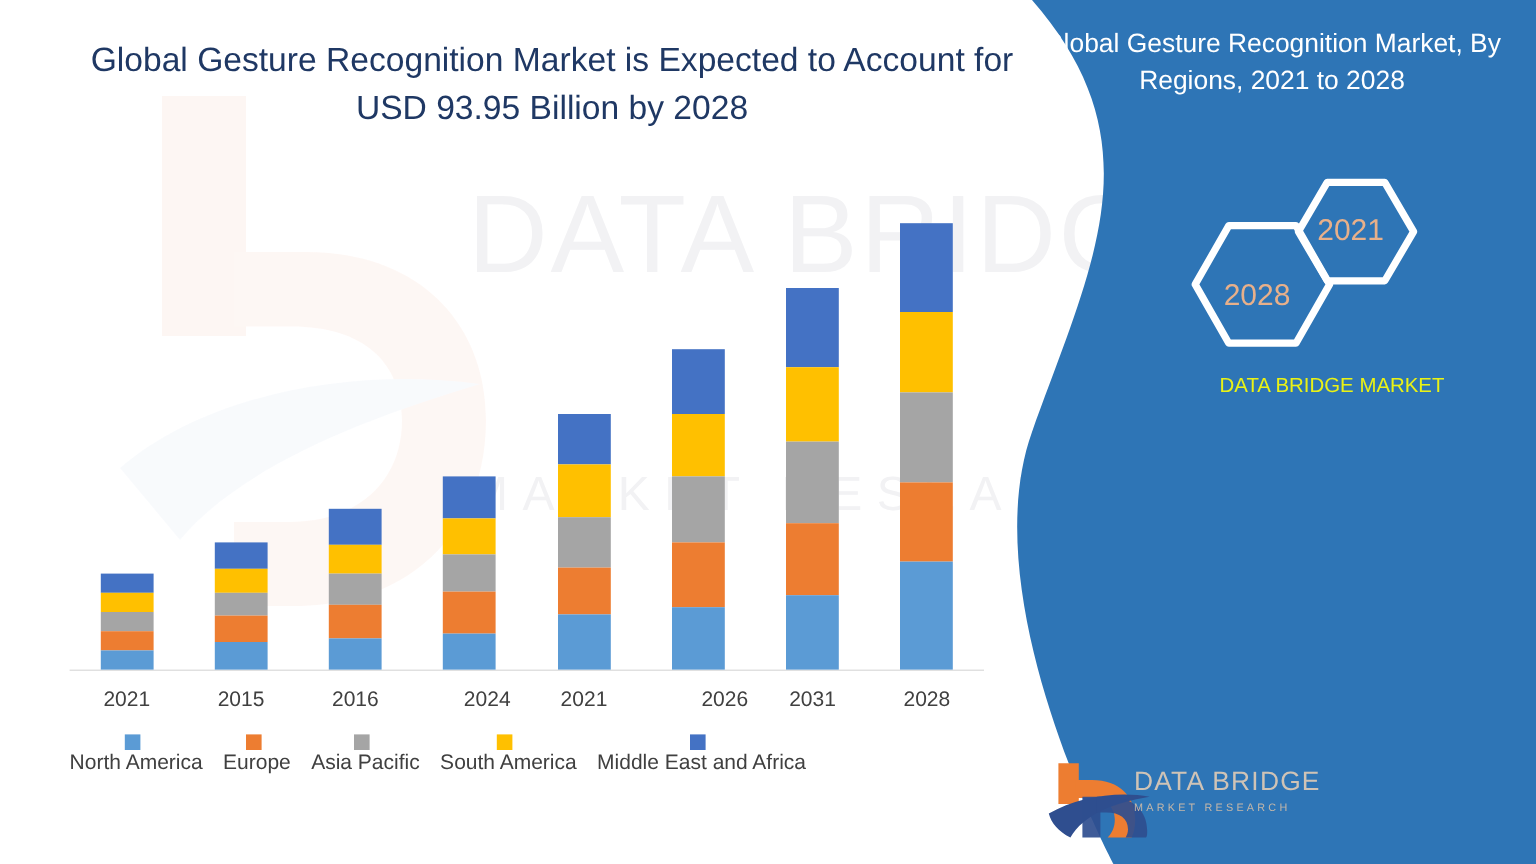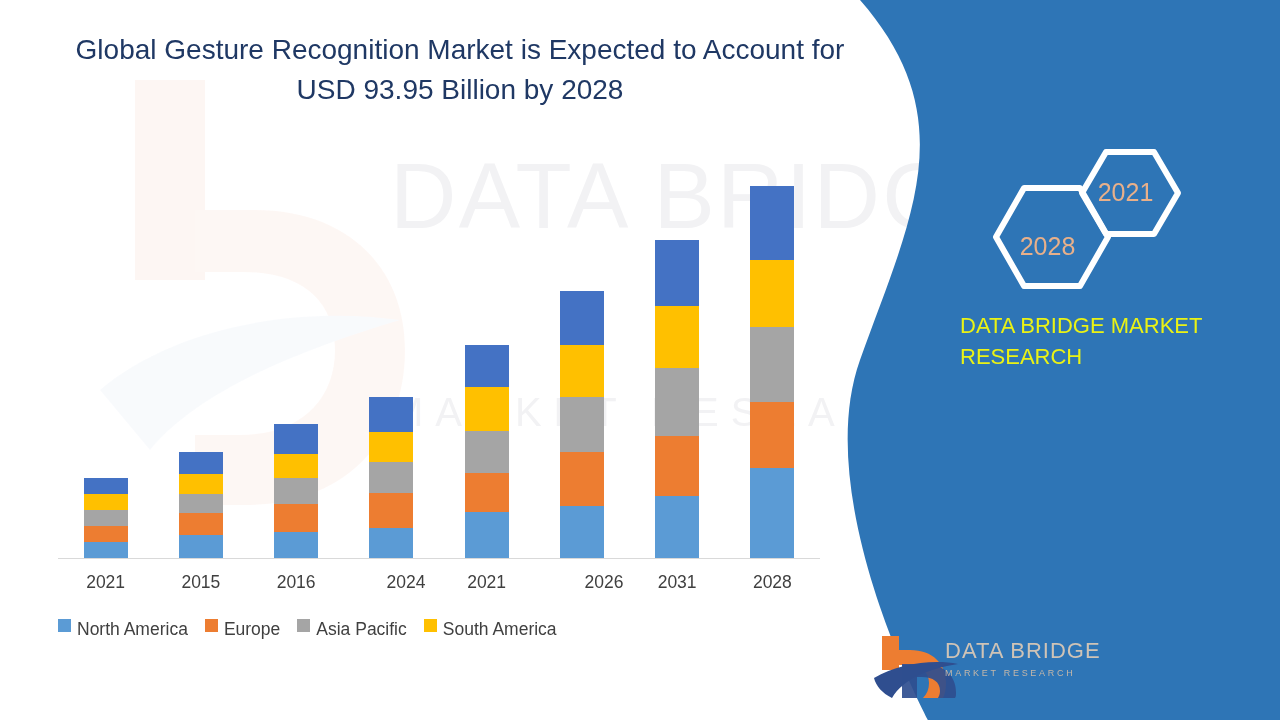--- a/index.html
+++ b/index.html
@@ -55,21 +55,21 @@
   }
   .x-label{
     position:absolute;width:80px;text-align:center;
     font-size:17.5px;color:#404040;
   }
 
   #legend{
     position:absolute;left:58px;top:616px;width:770px;height:26px;
     display:flex;align-items:center;
   }
-  .legend-item{display:flex;align-items:flex-start;margin-right:17px;}
+  .legend-item{display:flex;align-items:center;margin-right:17px;flex-direction:column;}
   .legend-swatch{width:13px;height:13px;margin-right:6px;display:block;}
   .legend-label{font-size:17.5px;color:#404040;white-space:nowrap;}
 
   
   #right-panel{
     position:absolute;right:0;top:0;width:440px;height:720px;
     pointer-events:none;
   }
   #right-shape{position:absolute;inset:0;}
   #right-content{position:absolute;inset:0;}
@@ -82,21 +82,21 @@
   #hex-wrap{position:absolute;left:975px;top:140px;width:220px;height:160px;}
   .hex-label{
     position:absolute;color:#e8b08a;font-size:25px;font-weight:400;
     text-align:center;
   }
   #hex-2028-label{left:0px;top:92px;width:145px;}
   #hex-2021-label{left:88px;top:38px;width:125px;}
 
   #brand-name{
     position:absolute;left:960px;top:310px;width:300px;
-    color:#eaf215;font-size:22px;line-height:1.42;
+    text-align:center;color:#eaf215;font-size:17px;line-height:1.42;
   }
 
   #logo{position:absolute;left:872px;top:630px;width:240px;height:72px;}
   #logo-text{
     position:absolute;left:945px;top:640px;width:170px;color:#d8cfc4;
   }
   #logo-text .lt-1{font-size:22px;letter-spacing:.045em;line-height:1;color:#cfc3b6;}
   #logo-text .lt-2{font-size:9px;letter-spacing:.30em;line-height:1;margin-top:7px;color:#c4b7a9;}
 </style>
 </head>
@@ -199,43 +199,47 @@
         <span class="legend-label">Europe</span>
       </div>
       <div class="legend-item">
         <span class="legend-swatch" style="background: rgb(165, 165, 165);"></span>
         <span class="legend-label">Asia Pacific</span>
       </div>
       <div class="legend-item">
         <span class="legend-swatch" style="background: rgb(255, 192, 0);"></span>
         <span class="legend-label">South America</span>
       </div>
+      <div class="legend-item">
+        <span class="legend-swatch" style="background: rgb(68, 114, 196);"></span>
+        <span class="legend-label">Middle East and Africa</span>
+      </div>
     </div>
 </div>
 
 <div id="right-panel">
   <svg id="right-shape" viewBox="0 0 440 720" preserveAspectRatio="none">
     <path d="M20 0 H440 V720 H88 C88 720 -30 500 20 360 C70 220 125 120 20 0 Z" fill="#2E75B6"></path>
   </svg>
 </div>
 
 <div id="right-content">
+  <div id="panel-title">Global Gesture Recognition Market, By Regions, 2021 to 2028</div>
 
   <div id="hex-wrap">
     <svg width="220" height="160" viewBox="0 0 220 160">
       <polygon points="131,12 179,12 203,53 179,94 131,94 107,53" fill="none" stroke="#ffffff" stroke-width="6" stroke-linejoin="round"></polygon>
       <polygon points="49,48 105,48 133,97 105,146 49,146 21,97" fill="none" stroke="#ffffff" stroke-width="6" stroke-linejoin="round"></polygon>
     </svg>
     <div class="hex-label" id="hex-2021-label">2021</div>
     <div class="hex-label" id="hex-2028-label">2028</div>
   </div>
 
   <div id="brand-name">
     <div>DATA BRIDGE MARKET</div>
-    <div>RESEARCH</div>
   </div>
 
   <svg id="logo" viewBox="0 0 240 72">
     <path d="M10 6 h17 v34 h-17 z" fill="#ED7D31"></path>
     <path d="M24 20 h14 c23 0 36 14 36 33 c0 6 -1 11 -3 15 h-20 c4 -4 6 -9 6 -15 c0 -11 -8 -18 -21 -18 h-12 z" fill="#ED7D31"></path>
     <path d="M2 48 c24 -14 58 -19 84 -14 c-30 5 -55 15 -66 34 c-10 -5 -16 -12 -18 -20 z" fill="#2F4E8F"></path>
     <path d="M30 34 h15 v34 h-15 z" fill="#2F4E8F" opacity="0.92"></path>
     <path d="M42 34 h10 c20 0 32 12 32 28 c0 3 0 5 -1 6 h-17 c1 -2 2 -4 2 -7 c0 -9 -7 -14 -18 -14 h-8 z" fill="#2F4E8F" opacity="0.92"></path>
   </svg>
   <div id="logo-text">

